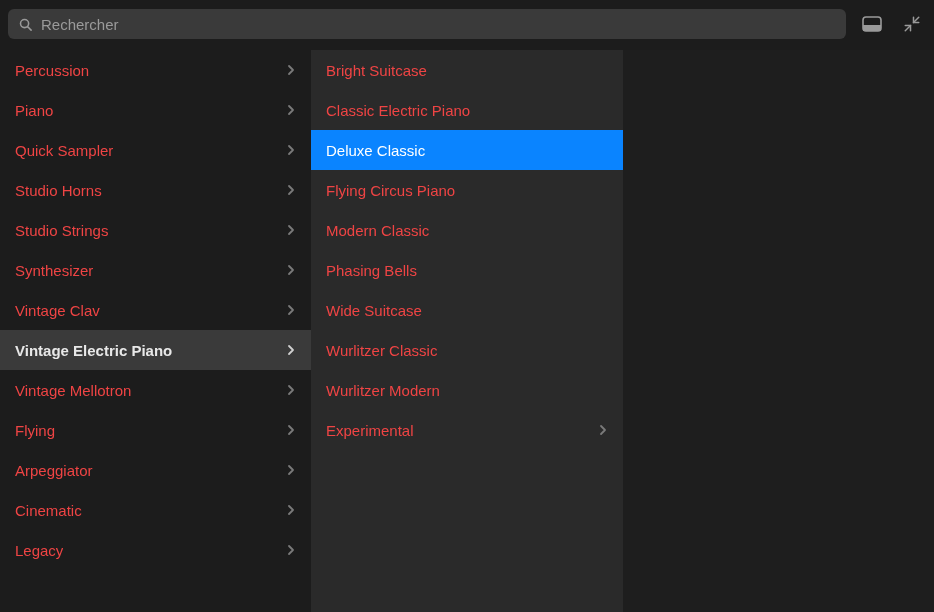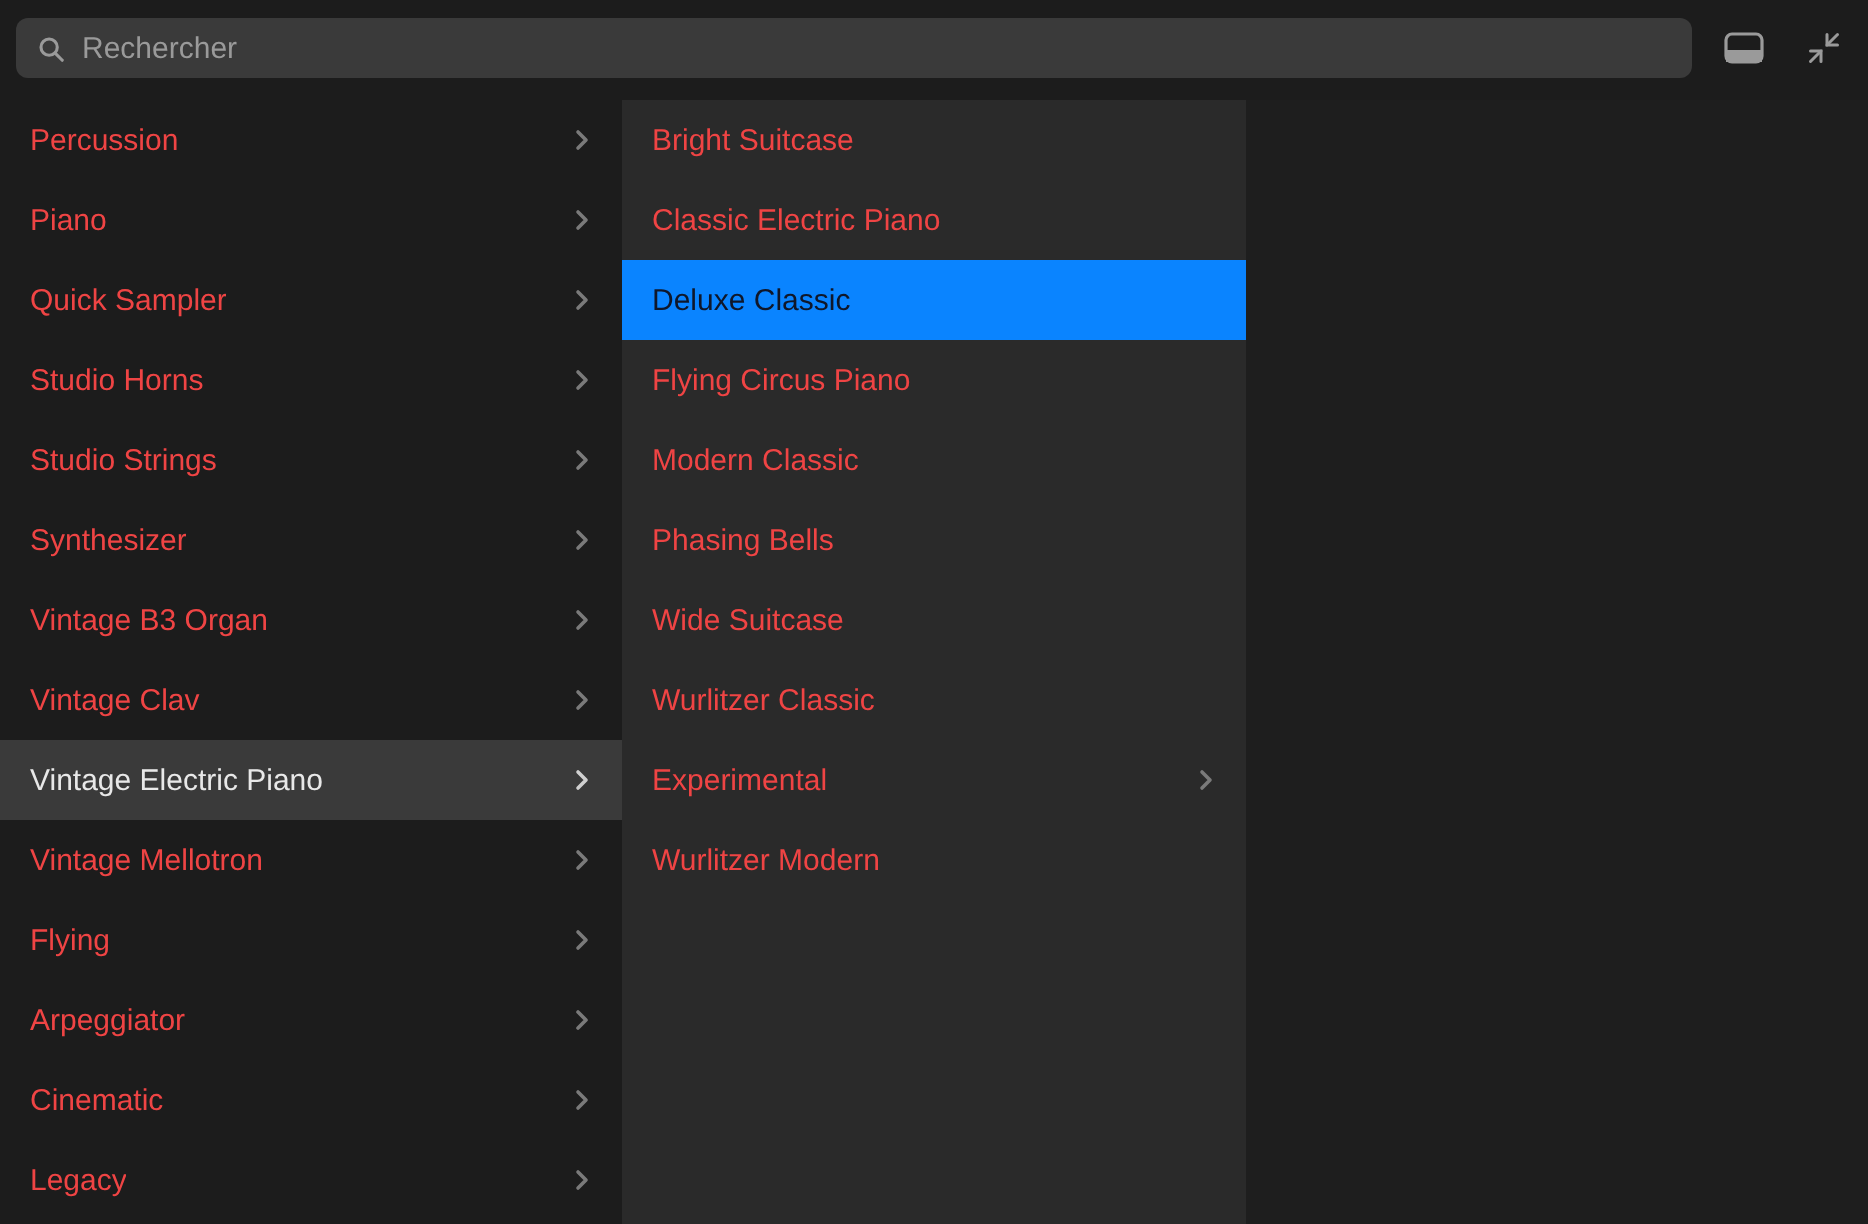--- a/index.html
+++ b/index.html
@@ -84,25 +84,25 @@
   .list-item .label {
     color: #ef4444;
     font-size: 15px;
     white-space: nowrap;
     overflow: hidden;
     text-overflow: ellipsis;
   }
   .list-item.selected-dark {
     background: #3a3a3a;
   }
-  .list-item.selected-dark .label { color: #e8e8e8; }
+  .list-item.selected-dark .label { color: #e8e8e8; font-weight: bold; }
   .list-item.selected-blue {
     background: #0a84ff;
   }
-  .list-item.selected-blue .label { color: #0f172a; }
+  .list-item.selected-blue .label { color: #ffffff; }
   .chevron {
     color: #7a7a7a;
     flex-shrink: 0;
     display: flex;
   }
   .list-item.selected-dark .chevron { color: #d0d0d0; }
 </style>
 </head>
 <body>
 
@@ -181,28 +181,20 @@
         </div>
         <div class="list-item">
           <span class="label">Synthesizer</span>
           <span class="chevron">
             <svg width="8" height="12" viewBox="0 0 8 12">
               <polyline points="2,2 6,6 2,10" fill="none" stroke="currentColor" stroke-width="1.8" stroke-linecap="round" stroke-linejoin="round"></polyline>
             </svg>
           </span>
         </div>
         <div class="list-item">
-          <span class="label">Vintage B3 Organ</span>
-          <span class="chevron">
-            <svg width="8" height="12" viewBox="0 0 8 12">
-              <polyline points="2,2 6,6 2,10" fill="none" stroke="currentColor" stroke-width="1.8" stroke-linecap="round" stroke-linejoin="round"></polyline>
-            </svg>
-          </span>
-        </div>
-        <div class="list-item">
           <span class="label">Vintage Clav</span>
           <span class="chevron">
             <svg width="8" height="12" viewBox="0 0 8 12">
               <polyline points="2,2 6,6 2,10" fill="none" stroke="currentColor" stroke-width="1.8" stroke-linecap="round" stroke-linejoin="round"></polyline>
             </svg>
           </span>
         </div>
         <div class="list-item selected-dark">
           <span class="label">Vintage Electric Piano</span>
           <span class="chevron">
@@ -271,26 +263,26 @@
         <div class="list-item">
           <span class="label">Phasing Bells</span>
         </div>
         <div class="list-item">
           <span class="label">Wide Suitcase</span>
         </div>
         <div class="list-item">
           <span class="label">Wurlitzer Classic</span>
         </div>
         <div class="list-item">
+          <span class="label">Wurlitzer Modern</span>
+        </div>
+        <div class="list-item">
           <span class="label">Experimental</span>
           <span class="chevron">
             <svg width="8" height="12" viewBox="0 0 8 12">
               <polyline points="2,2 6,6 2,10" fill="none" stroke="currentColor" stroke-width="1.8" stroke-linecap="round" stroke-linejoin="round"></polyline>
             </svg>
           </span>
-        </div>
-        <div class="list-item">
-          <span class="label">Wurlitzer Modern</span>
         </div>
       </div>
     <div class="col3"></div>
   </div>
 </div>
 
 </body></html>

